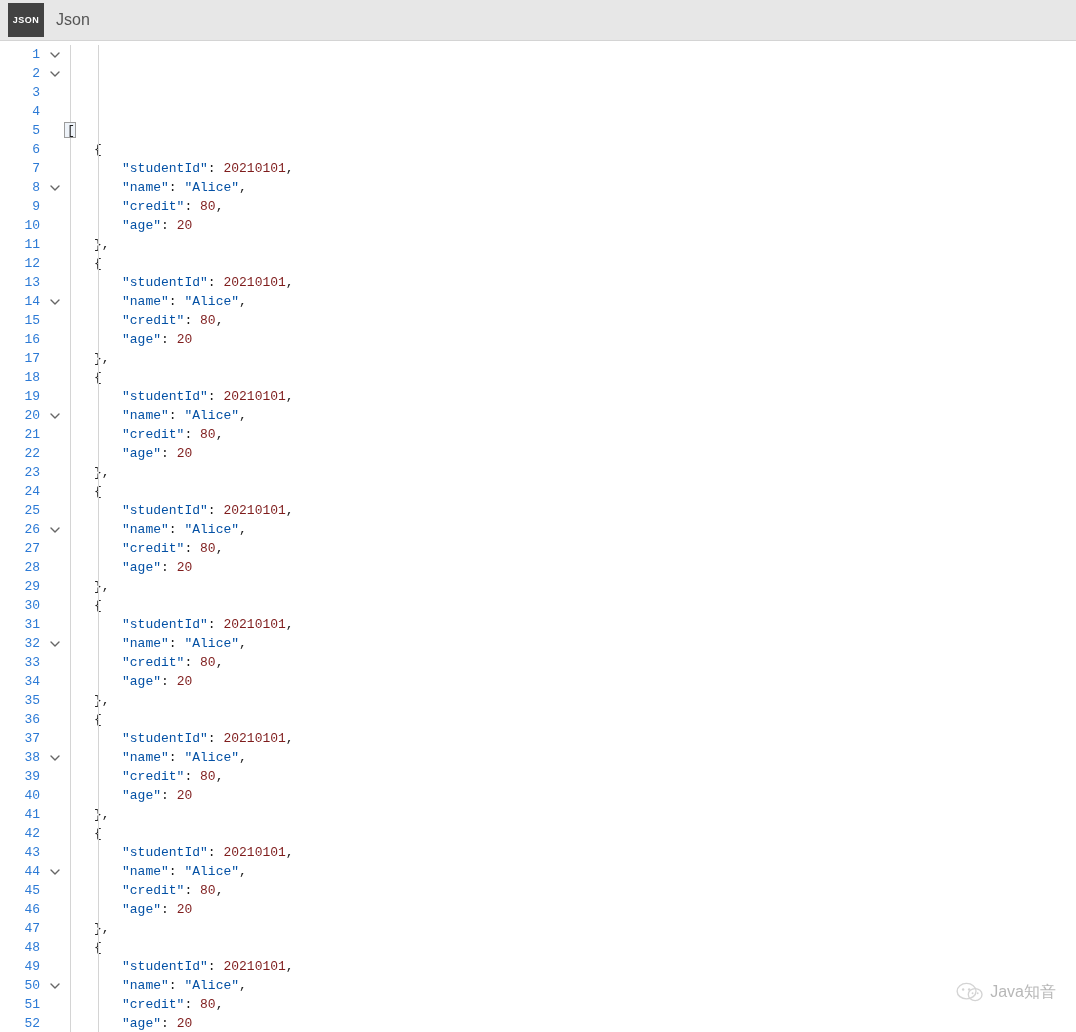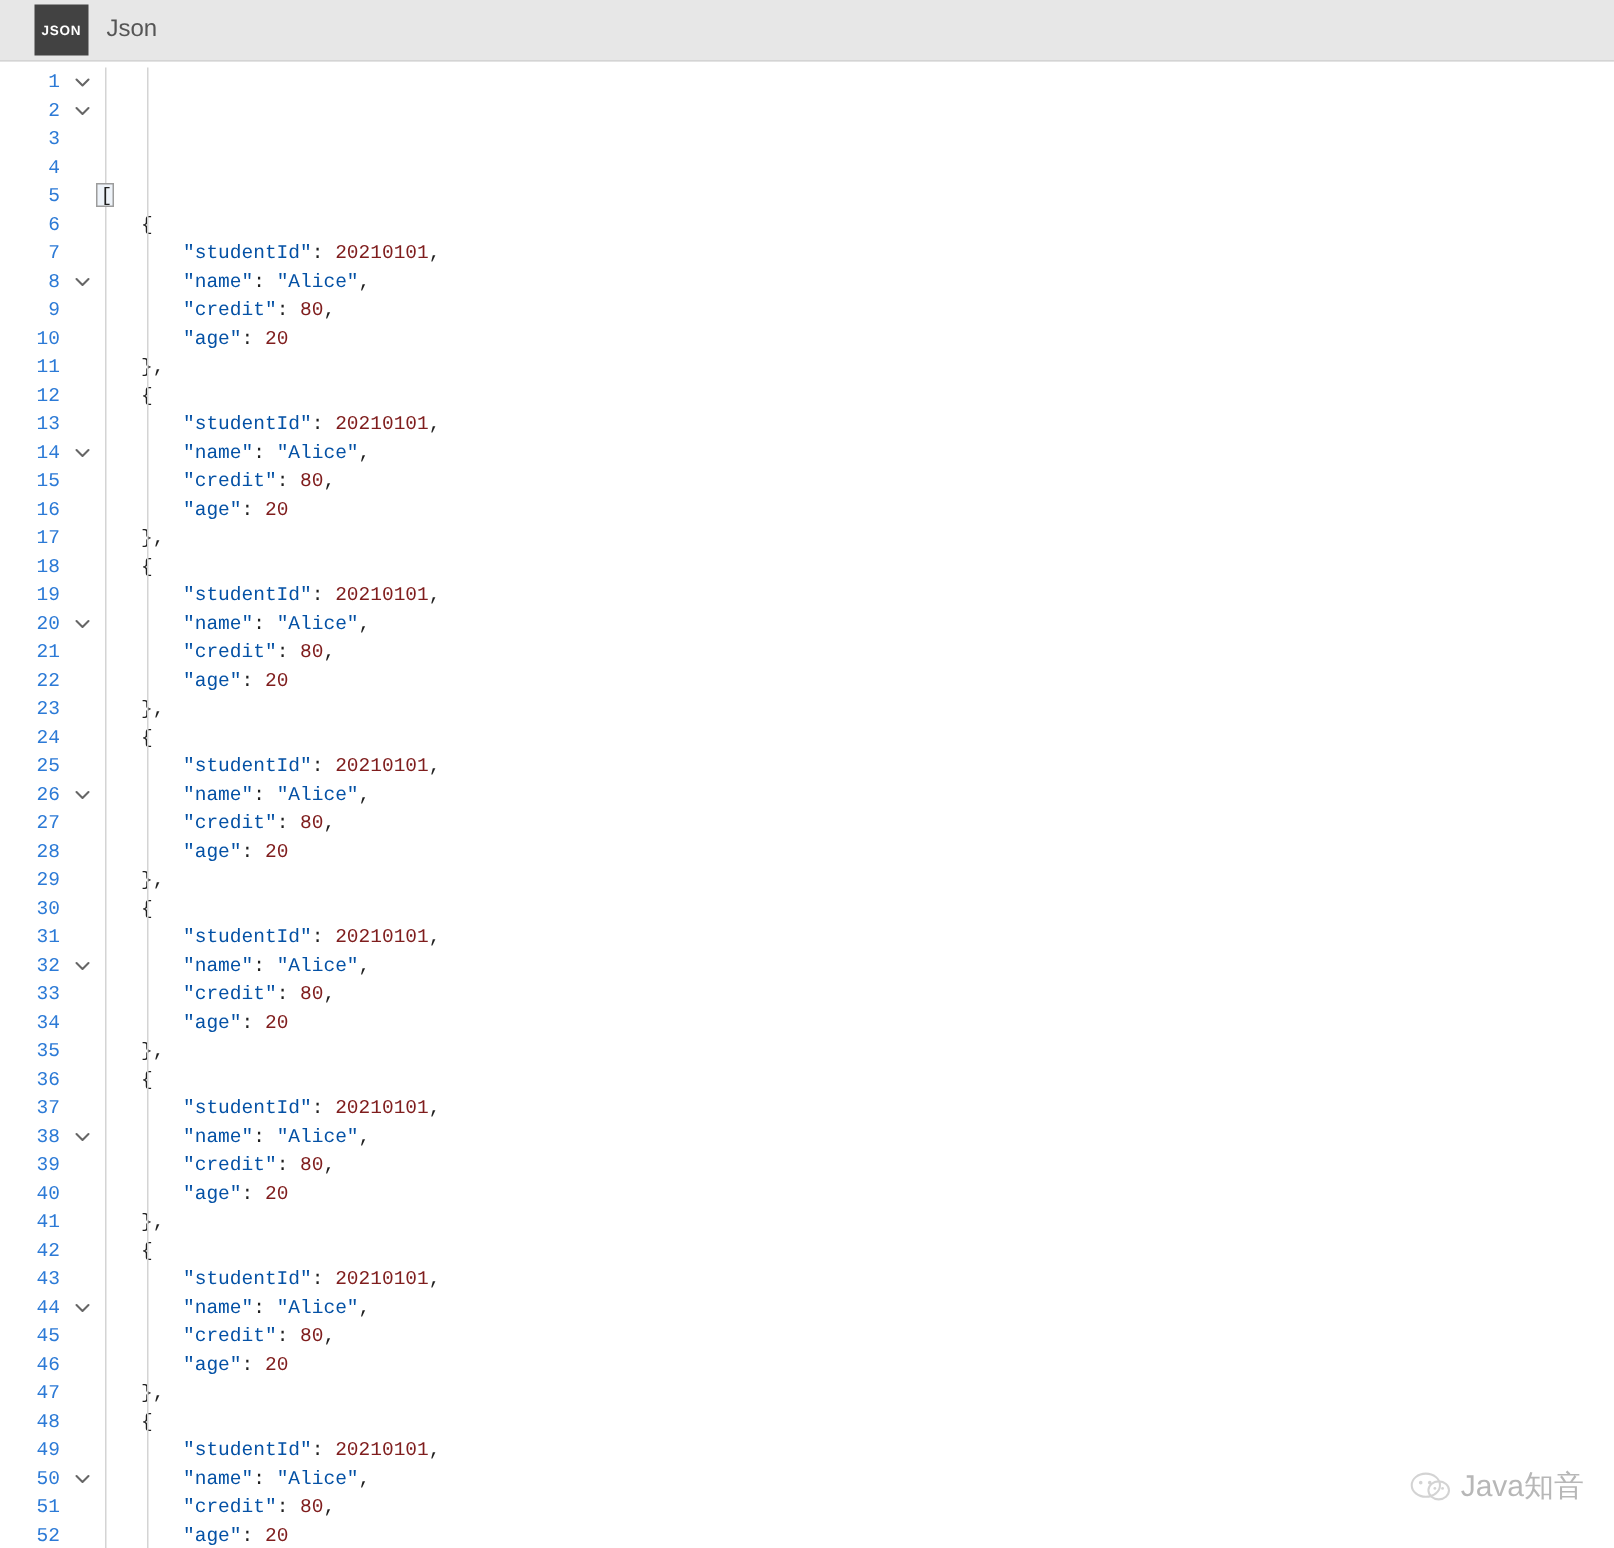--- a/index.html
+++ b/index.html
@@ -10,21 +10,21 @@
     height: 1032px;
     overflow: hidden;
     position: relative;
   }
   .header {
     background: #e7e7e7;
     height: 41px;
     border-bottom: 1px solid #d4d4d4;
     display: flex;
     align-items: center;
-    padding-left: 23px;
+    padding-left: 8px;
   }
   .json-icon {
     width: 36px;
     height: 34px;
     background: #424242;
     color: #fff;
     display: flex;
     align-items: center;
     justify-content: center;
     font-size: 9px;
@@ -106,21 +106,21 @@
     top:1px;
     background: #eef3f9;
   }
   .watermark {
     position: absolute;
     right: 20px;
     bottom: 28px;
     opacity: 0.6;
     display: flex;
     align-items: center;
-    font-size: 20px;
+    font-size: 16px;
     color: #888;
     font-family: "Microsoft YaHei", sans-serif;
     gap: 6px;
   }
   .watermark svg { opacity: 0.7; }
 </style>
 </head>
 <body>
 
 <div class="header">

